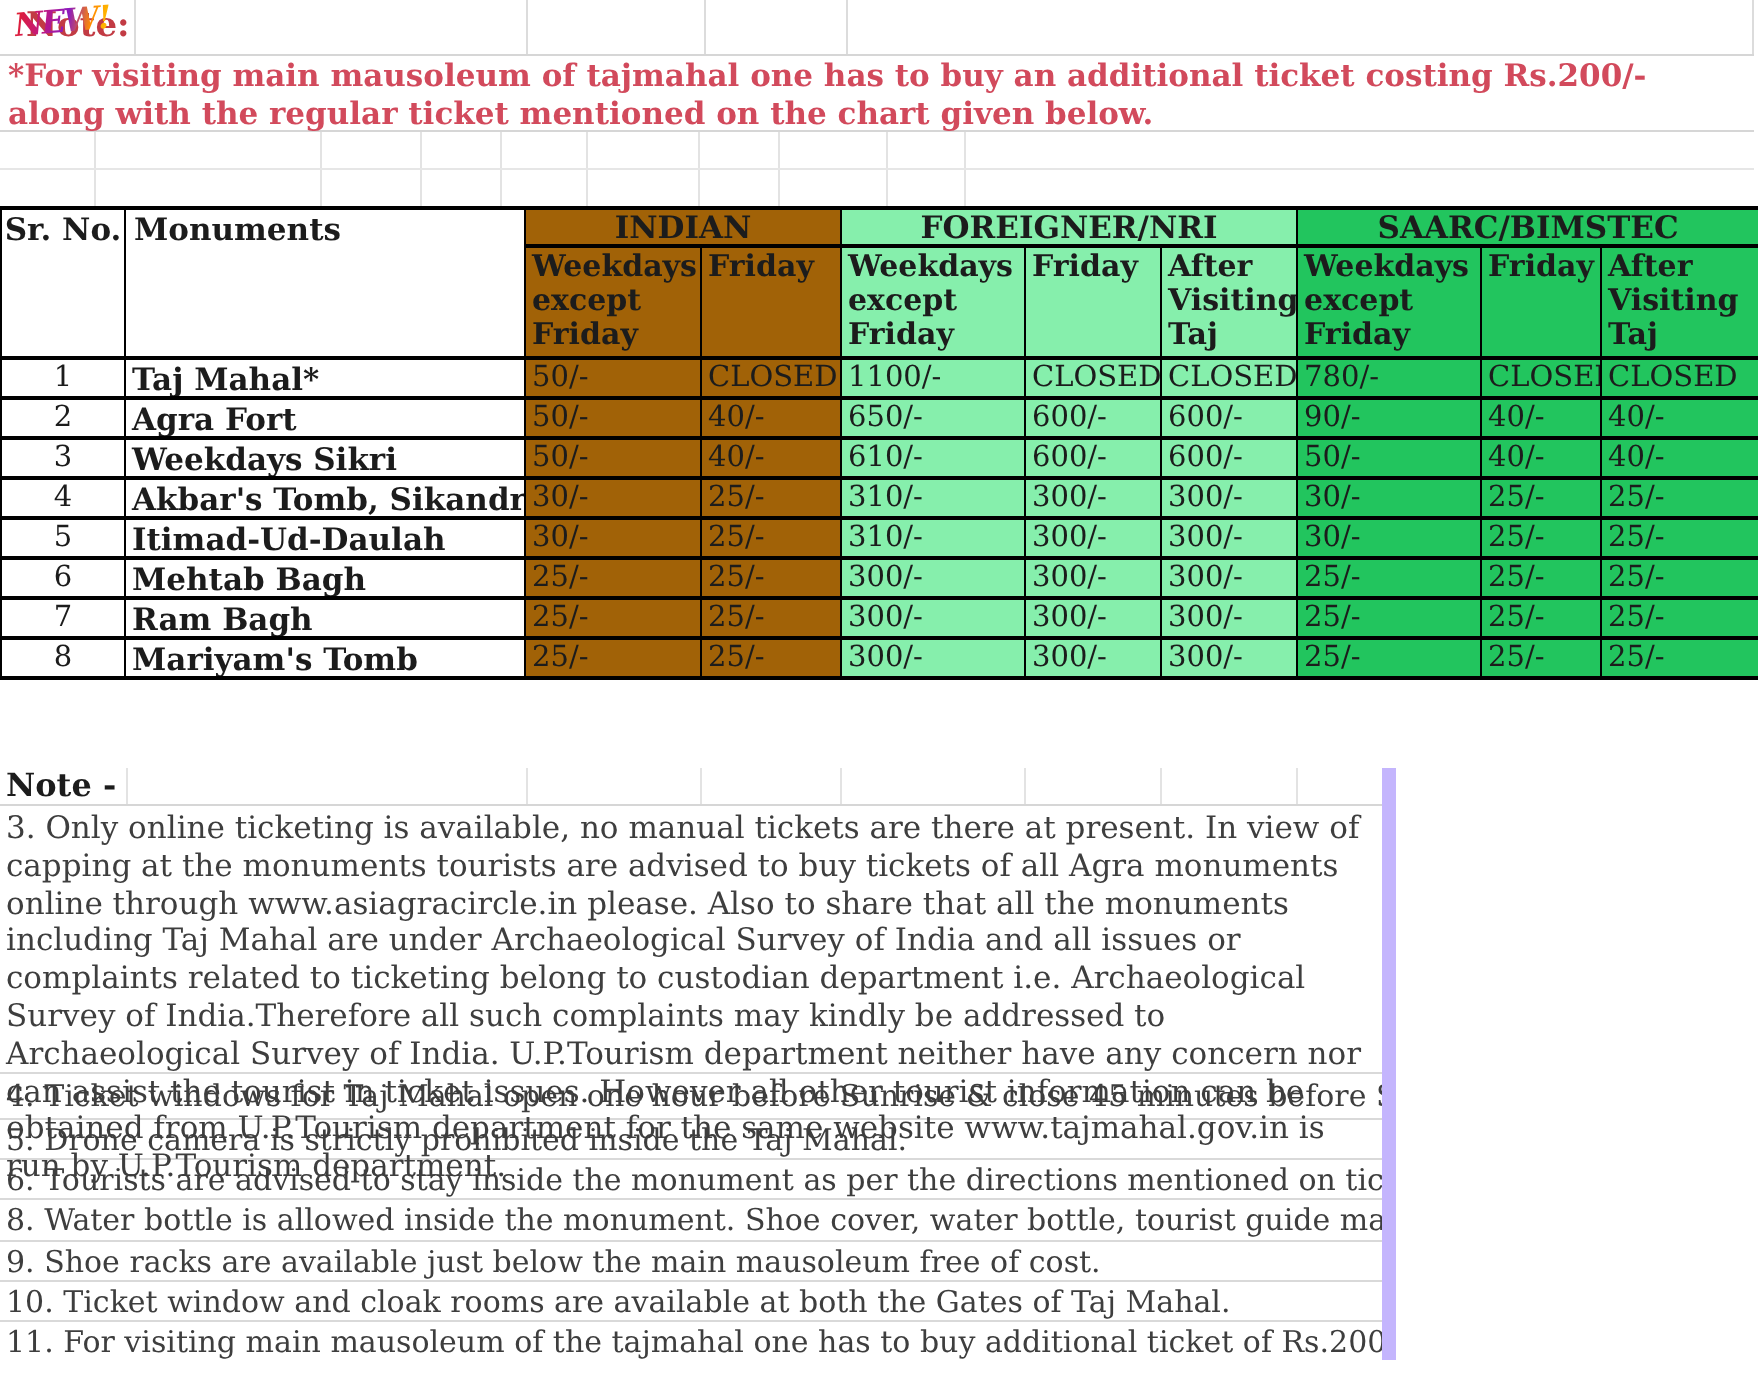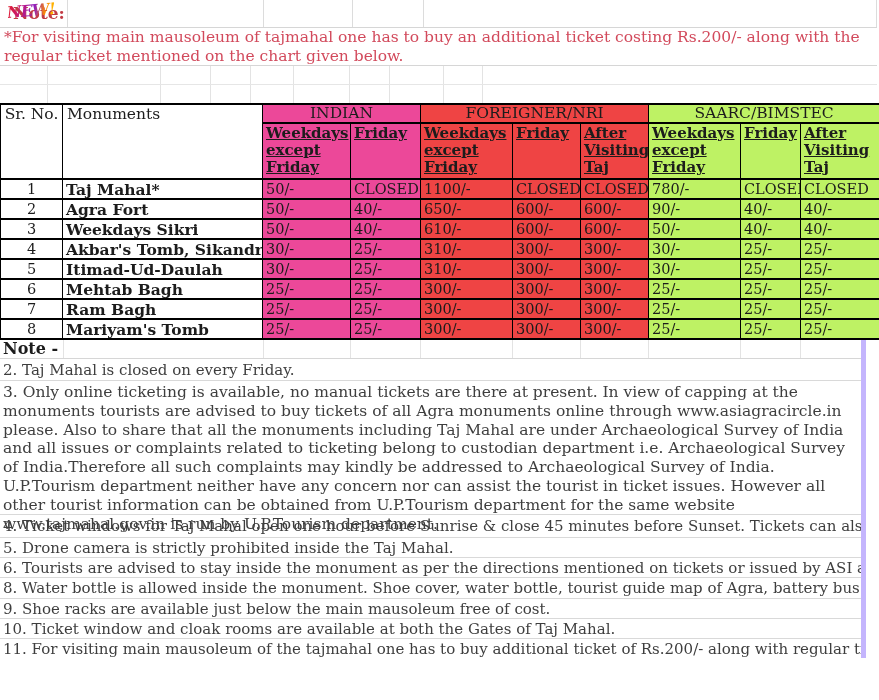--- a/index.html
+++ b/index.html
@@ -15,50 +15,50 @@
     background-position: 67px 0, 263px 0, 352px 0, 423px 0, 876px 0; }
   .note-label { position: absolute; left: 13px; top: 3px; color: #c23b44;
     font-weight: bold; font-size: 17px; }
   .new-badge { position: absolute; left: 7px; top: 1px; font-style: italic; font-weight: bold;
     font-size: 16px; letter-spacing: -1px; transform: rotate(-5deg); color: #cb1f8e; z-index: 2; }
   @supports ((-webkit-background-clip: text) or (background-clip: text)) {
     .new-badge { background: linear-gradient(105deg,#e82020 0%,#c2187e 30%,#8c1bbf 55%,#ff8c00 78%,#ffd000 100%);
       -webkit-background-clip: text; background-clip: text; color: transparent; }
   }
   .red-note { height: 38px; width: 877px; border-bottom: 1px solid #d6d6d6;
-    color: #d24a5c; font-weight: normal; font-size: 15.5px; line-height: 19px; padding: 0 6px 0 4px; }
+    color: #d24a5c; font-weight: bold; font-size: 15.5px; line-height: 19px; padding: 0 6px 0 4px; }
   .gap { position: relative; height: 37px; width: 877px;
     background-image: linear-gradient(#e6e6e6,#e6e6e6),
       linear-gradient(#e3e3e3,#e3e3e3),linear-gradient(#e3e3e3,#e3e3e3),linear-gradient(#e3e3e3,#e3e3e3),
       linear-gradient(#e3e3e3,#e3e3e3),linear-gradient(#e3e3e3,#e3e3e3),linear-gradient(#e3e3e3,#e3e3e3),
       linear-gradient(#e3e3e3,#e3e3e3),linear-gradient(#e3e3e3,#e3e3e3),linear-gradient(#e3e3e3,#e3e3e3);
     background-repeat: no-repeat;
     background-size: 100% 1px, 1px 100%,1px 100%,1px 100%,1px 100%,1px 100%,1px 100%,1px 100%,1px 100%,1px 100%;
     background-position: 0 18px, 47px 0, 160px 0, 210px 0, 250px 0, 293px 0, 349px 0, 389px 0, 443px 0, 482px 0; }
 
   
   table { border-spacing: 0; table-layout: fixed; width: 879px; border-left: 1px solid #000; }
   th, td { border-right: 1px solid #000; border-bottom: 2px solid #000;
     overflow: hidden; white-space: nowrap; }
   .group-row th { border-top: 2px solid #000; height: 21px; font-size: 15.5px;
-    font-weight: normal; text-align: center; vertical-align: middle; line-height: 17px; }
+    font-weight: bold; text-align: center; vertical-align: middle; line-height: 17px; }
   .sub-row th { height: 56px; font-size: 15px; font-weight: bold; text-align: left;
-    vertical-align: top; line-height: 17px; padding: 1px 3px; white-space: normal; text-decoration: underline; }
+    vertical-align: top; line-height: 17px; padding: 1px 3px; white-space: normal; }
   .sr-h { text-align: center !important; vertical-align: top !important; padding-top: 1px; }
   .mon-h { text-align: left !important; vertical-align: top !important; padding: 1px 4px; }
   .data-row { height: 20px; }
   .data-row td { font-size: 14.5px; line-height: 15px; padding: 1px 3px; vertical-align: middle; }
   .data-row .sr { text-align: center; }
   .data-row .mon { font-weight: bold; font-size: 15.5px; }
-  .bg-g { background: #ec4899; }
-  .bg-p { background: #ef4444; }
-  .bg-y { background: #bef264; }
+  .bg-g { background: #a16207; }
+  .bg-p { background: #86efac; }
+  .bg-y { background: #22c55e; }
 
   
-  .bottom { width: 866px; border-right: 5px solid #c4b5fd; color: #3e3e3e; }
+  .bottom { width: 698px; border-right: 7px solid #c4b5fd; color: #3e3e3e; margin-top: 44px; }
   .note-head { height: 19px; border-bottom: 1px solid #d6d6d6; font-weight: bold;
     font-size: 16px; line-height: 18px; padding-left: 3px; color: #1c1c1c;
     background-image: linear-gradient(#e3e3e3,#e3e3e3),linear-gradient(#e3e3e3,#e3e3e3),
       linear-gradient(#e3e3e3,#e3e3e3),linear-gradient(#e3e3e3,#e3e3e3),linear-gradient(#e3e3e3,#e3e3e3),
       linear-gradient(#e3e3e3,#e3e3e3),linear-gradient(#e3e3e3,#e3e3e3),linear-gradient(#e3e3e3,#e3e3e3),
       linear-gradient(#e3e3e3,#e3e3e3);
     background-repeat: no-repeat; background-size: 1px 100%;
     background-position: 63px 0,263px 0,350px 0,420px 0,512px 0,580px 0,648px 0,740px 0,800px 0; }
   .note-item { border-bottom: 1px solid #d9d9d9; font-size: 15px; padding: 1px 4px 0 3px; }
   .oneline { white-space: nowrap; overflow: hidden; line-height: 18px; }
@@ -206,21 +206,20 @@
     <td class="bg-p">300/-</td>
     <td class="bg-y">25/-</td>
     <td class="bg-y">25/-</td>
     <td class="bg-y">25/-</td>
   </tr>
 </tbody>
   </table>
 
 <div class="bottom">
   <div class="note-head">Note -</div>
-  <div class="note-item oneline h22">2. Taj Mahal is closed on every Friday.</div>
   <div class="note-item para">3. Only online ticketing is available, no manual tickets are there at present. In view of capping at the monuments tourists are advised to buy tickets of all Agra monuments online through www.asiagracircle.in please. Also to share that all the monuments including Taj Mahal are under Archaeological Survey of India and all issues or complaints related to ticketing belong to custodian department i.e. Archaeological Survey of India.Therefore all such complaints may kindly be addressed to Archaeological Survey of India. U.P.Tourism department neither have any concern nor can assist the tourist in ticket issues. However all other tourist information can be obtained from U.P.Tourism department for the same website www.tajmahal.gov.in is run by U.P.Tourism department.</div>
   <div class="note-item oneline h23">4. Ticket windows for Taj Mahal open one hour before Sunrise &amp; close 45 minutes before Sunset. Tickets can also be bought online</div>
   <div class="note-item oneline h20">5. Drone camera is strictly prohibited inside the Taj Mahal.</div>
   <div class="note-item oneline h20">6. Tourists are advised to stay inside the monument as per the directions mentioned on tickets or issued by ASI authorities</div>
   <div class="note-item oneline h21">8. Water bottle is allowed inside the monument. Shoe cover, water bottle, tourist guide map of Agra, battery bus and golf cart</div>
   <div class="note-item oneline h20">9. Shoe racks are available just below the main mausoleum free of cost.</div>
   <div class="note-item oneline h20">10. Ticket window and cloak rooms are available at both the Gates of Taj Mahal.</div>
   <div class="note-item oneline h19">11. For visiting main mausoleum of the tajmahal one has to buy additional ticket of Rs.200/- along with regular ticket.</div>
 </div>
 

